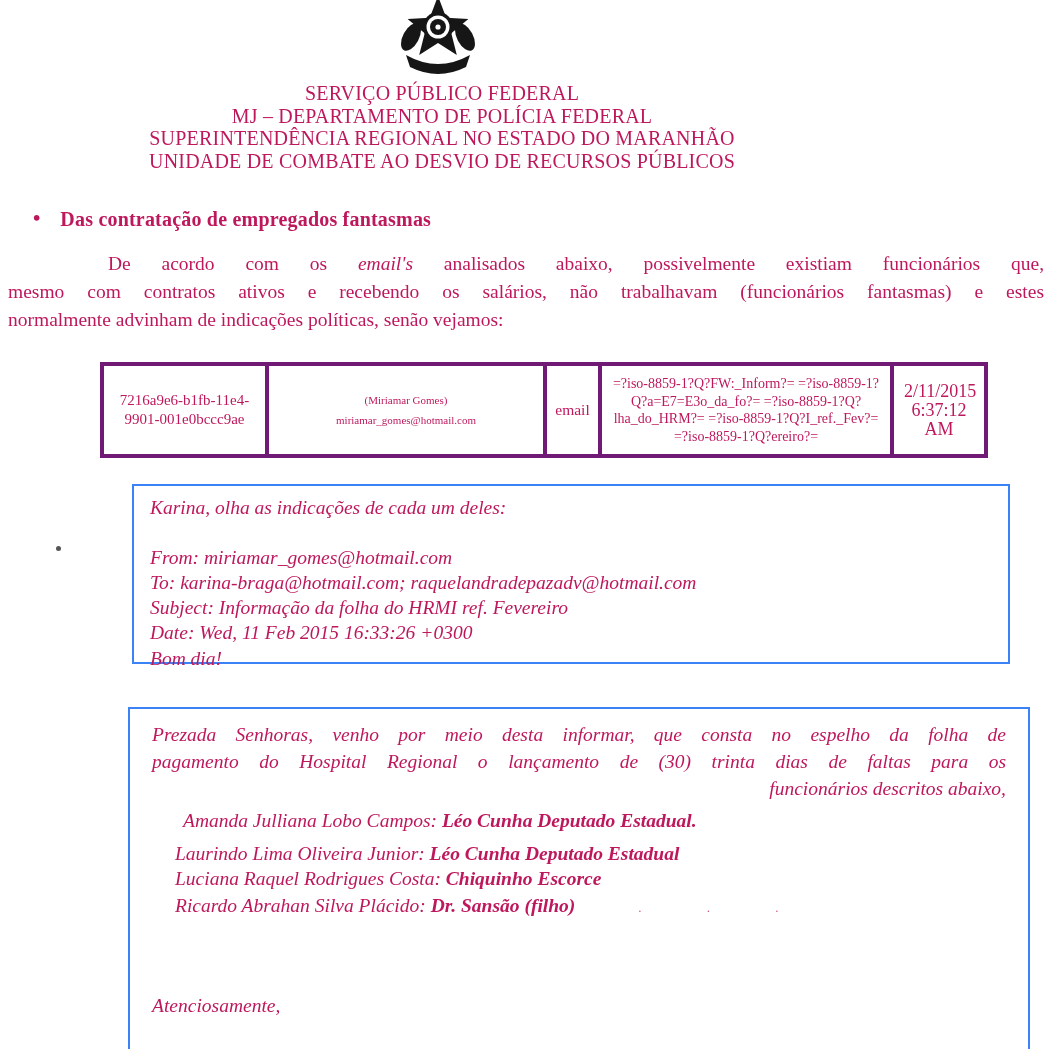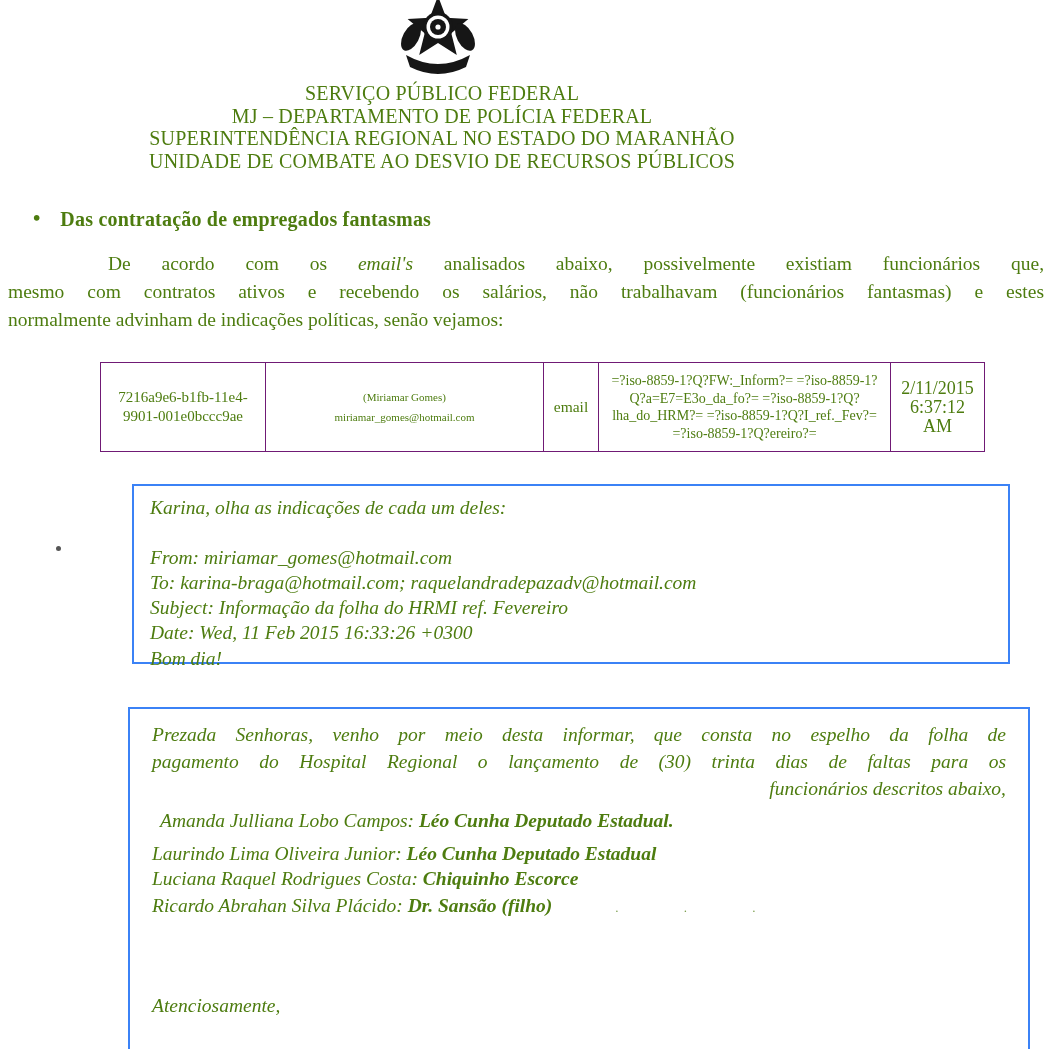--- a/index.html
+++ b/index.html
@@ -1,21 +1,21 @@
 <!DOCTYPE html>
 <html><head>
 <meta charset="utf-8">
 <style>
   html,body{margin:0;padding:0;background:#e8e8e8;}
   .page{
     position:relative;
     width:1054px;height:1049px;
     background:#ffffff;
     font-family:"Liberation Serif","DejaVu Serif",serif;
-    color:#4d7c0f;
+    color:#be185d;
     overflow:hidden;
   }
   
   .emblem{position:absolute;left:386px;top:-6px;width:104px;height:90px;}
   .letterhead{
     position:absolute;left:0;top:82px;width:884px;
     text-align:center;font-size:20px;line-height:22.5px;
     letter-spacing:.2px;white-space:nowrap;
   }
   
@@ -27,40 +27,40 @@
   .intro .jline{text-align:justify;text-align-last:justify;}
   .intro .l1{padding-left:100px;}
   .intro .last{text-align:left;}
   .intro em{font-style:italic;}
   
   .mail-table{
     position:absolute;left:100px;top:362px;width:884px;
     border-collapse:collapse;table-layout:fixed;
   }
   .mail-table td{
-    border:1px solid #701a75;vertical-align:middle;text-align:center;
+    border:4px solid #701a75;vertical-align:middle;text-align:center;
     height:84px;padding:2px 6px;overflow:hidden;
   }
   .cell-id{font-size:15px;line-height:19px;overflow-wrap:break-word;}
   .cell-sender{font-size:11px;line-height:20px;}
   .cell-type{font-size:15.5px;padding:2px 2px !important;}
   .cell-subject{font-size:14px;line-height:17.5px;overflow-wrap:break-word;padding:2px 5px !important;}
   .cell-date{font-size:18px;line-height:19px;padding:2px 10px !important;}
   
   .tbox{
     position:absolute;border:2px solid #3b82f6;background:#fff;
     font-style:italic;font-size:19.5px;box-sizing:border-box;
   }
   .box1{left:132px;top:484px;width:878px;height:180px;padding:9px 16px;line-height:25px;}
   .box1 .salutation{margin-bottom:25px;}
   .box1 .greeting{margin-top:3px;line-height:21px;}
   .box2{left:128px;top:707px;width:902px;height:398px;padding:12px 22px;line-height:27px;}
   .box2 .jline{text-align:justify;text-align-last:justify;}
   .box2 .last{text-align:right;}
-  .entry{line-height:24px;}
+  .entry{line-height:24px;margin-left:23px;}
   .entry strong{font-weight:bold;}
   .e0{margin-top:7px;padding-left:8px;}
   .e1{margin-top:9px;}
   .e2{margin-top:1px;}
   .e3{margin-top:3px;}
   .closing-block{margin-top:73px;line-height:25px;}
   
   .stray-dot{position:absolute;left:56px;top:546px;width:5px;height:5px;background:#2a2a2a;border-radius:50%;opacity:.8;}
   .stray-dots{font-size:13px;font-style:normal;letter-spacing:0;word-spacing:62px;margin-left:58px;opacity:.75;}
 </style>

